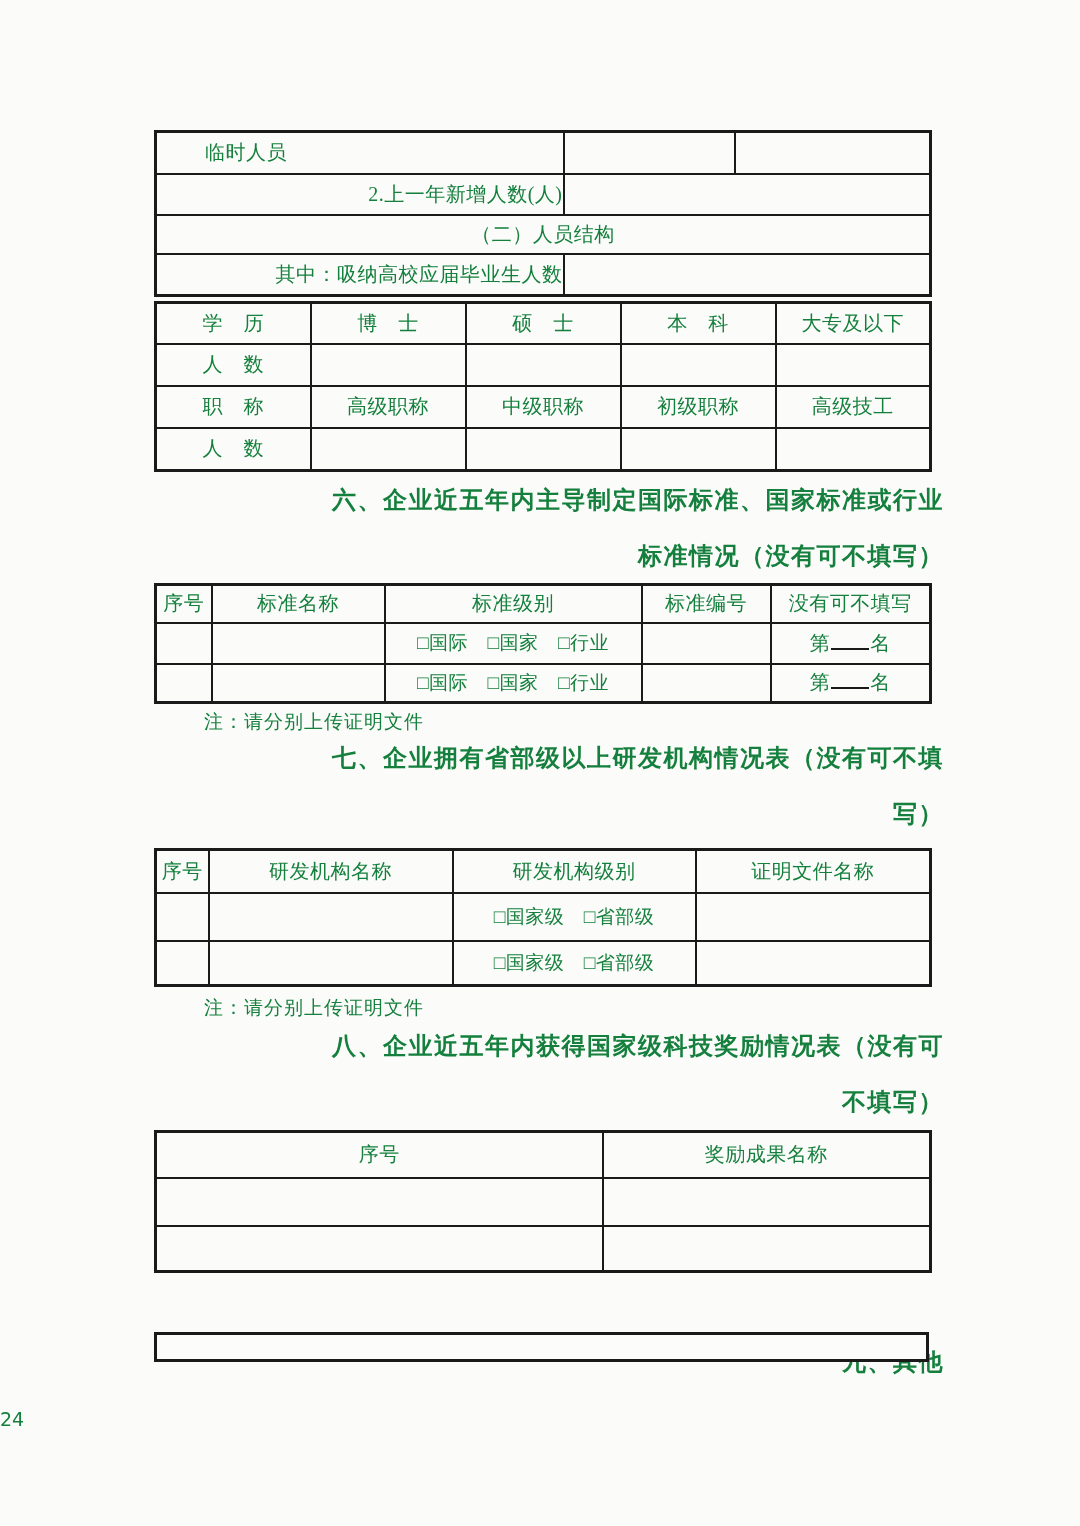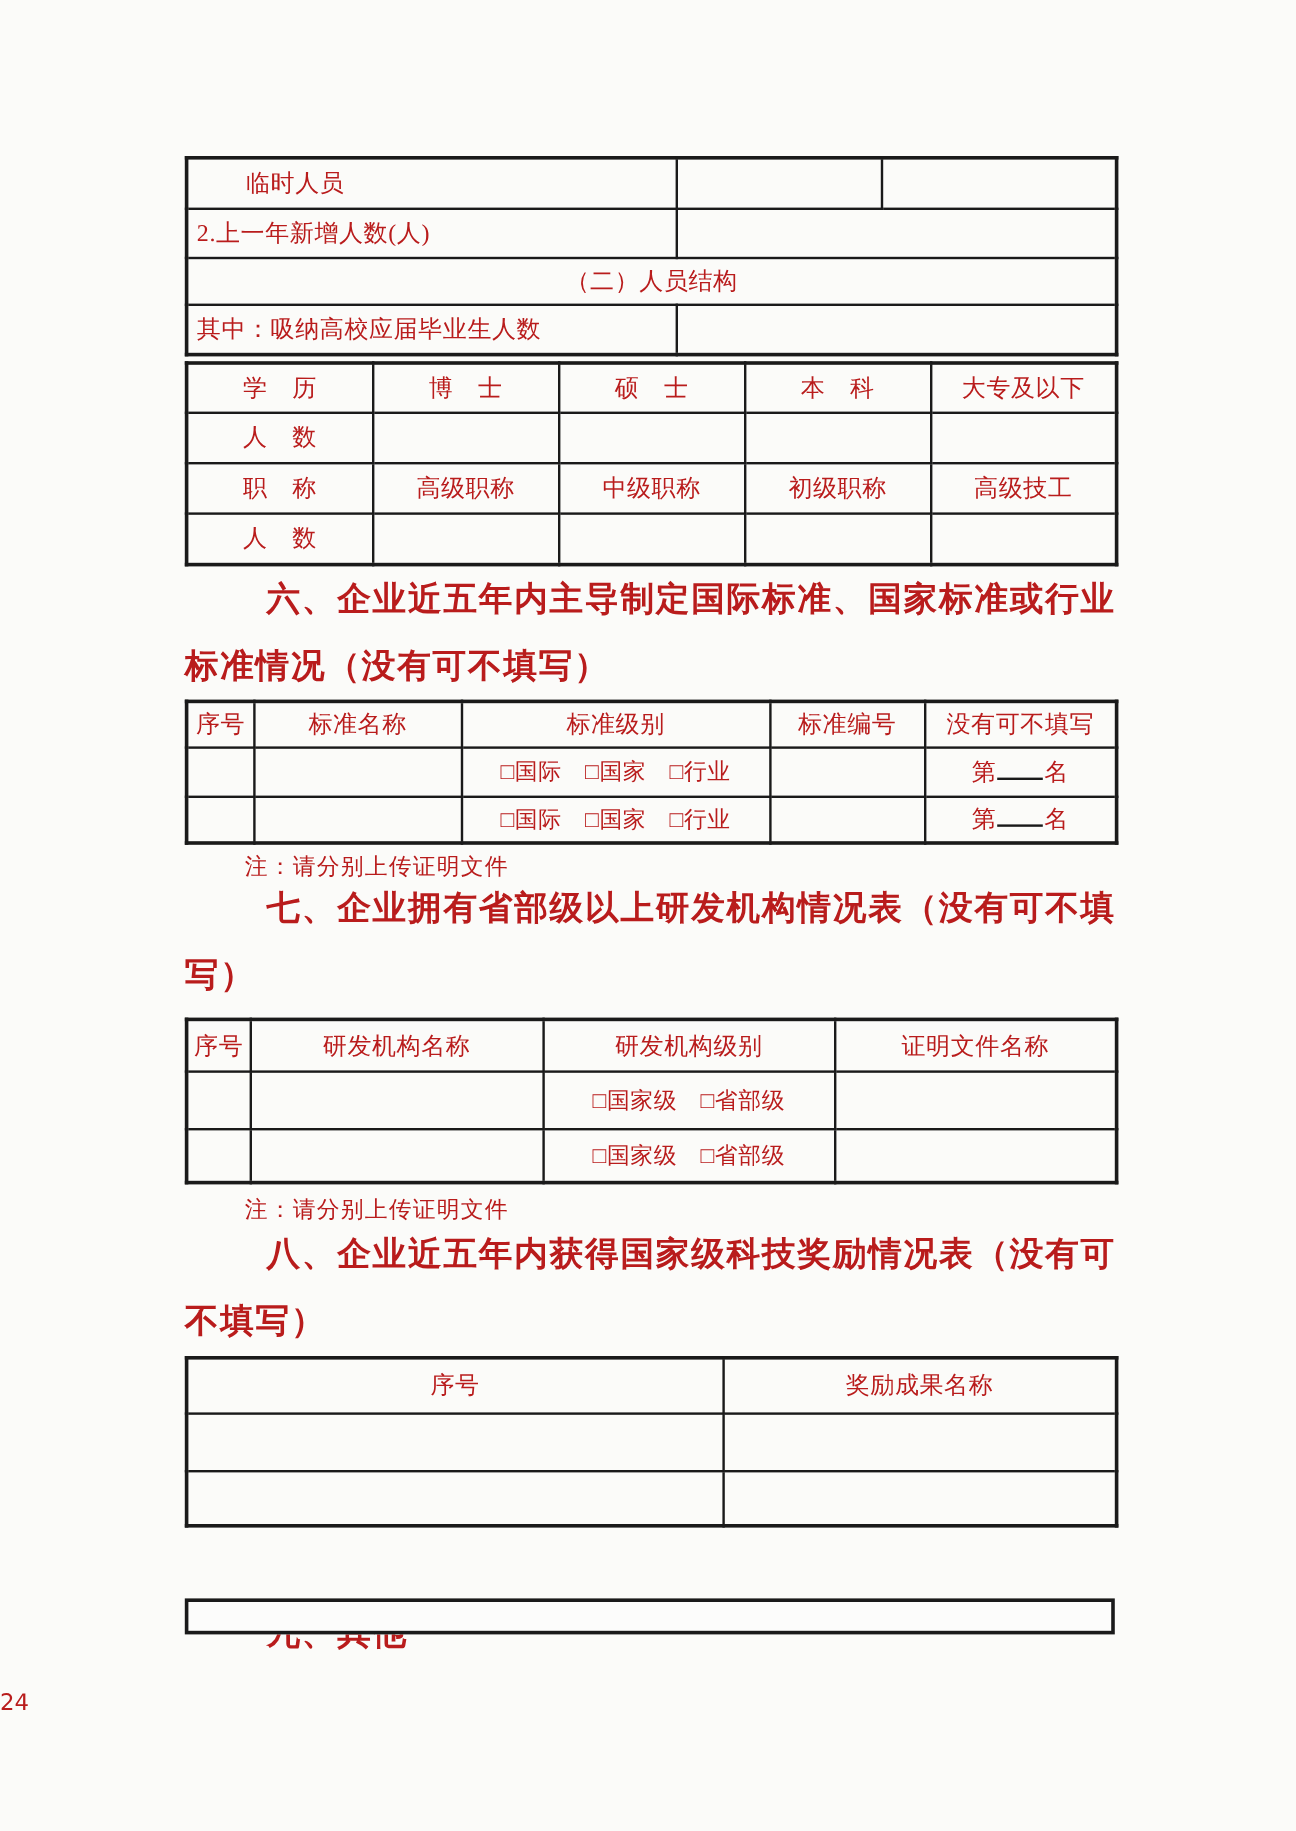--- a/index.html
+++ b/index.html
@@ -2,31 +2,31 @@
 <html><head>
 <meta charset="utf-8">
 <style>
   * { margin:0; padding:0; box-sizing:border-box; }
   html,body { width:1080px; height:1526px; }
   body { background:#f7f7f5; }
   .page {
     position:relative; width:1080px; height:1526px;
     background:#fbfbf9;
     font-family:"Liberation Serif","DejaVu Serif",serif;
-    color:#b91c1c;
+    color:#15803d;
     text-decoration:underline;
   }
   table { border-collapse:collapse; table-layout:fixed; position:absolute; left:154px; width:775px; }
   table, td { border:2px solid #1a1a1a; }
   table { border-width:3px; }
   td { text-align:center; vertical-align:middle; font-size:20px; letter-spacing:0.5px; overflow:hidden; }
   td.lbl-indent { text-align:left; padding-left:48px; }
-  td.lbl-left   { text-align:left; padding-left:7px; }
-  .heading { position:absolute; left:154px; width:790px; font-size:28px; font-weight:600;
-             letter-spacing:1.5px; line-height:56px; white-space:nowrap; }
+  td.lbl-left   { text-align:right; padding-left:7px; }
+  .heading { position:absolute; left:154px; width:790px; font-size:24px; font-weight:600;
+             letter-spacing:1.5px; line-height:56px; white-space:nowrap;text-align:right; }
   .heading .first { text-indent:68px; }
   .note { position:absolute; left:204px; font-size:19px; letter-spacing:1px; }
   .chk { font-size:19px; letter-spacing:0.5px; }
   .blank { display:inline-block; width:38px; height:4px; border-bottom:2px solid #1a1a1a;
            vertical-align:baseline; margin:0 1px; }
   .fill-box { position:absolute; left:154px; top:1332px; width:775px; height:30px;
               border:3px solid #1a1a1a; background:#fcfcfb; }
   .page-number { position:absolute; top:1408px; left:0; width:1080px; text-align:left;
                  font-size:19px; font-family:"DejaVu Sans","Liberation Sans",sans-serif; }
 </style>

